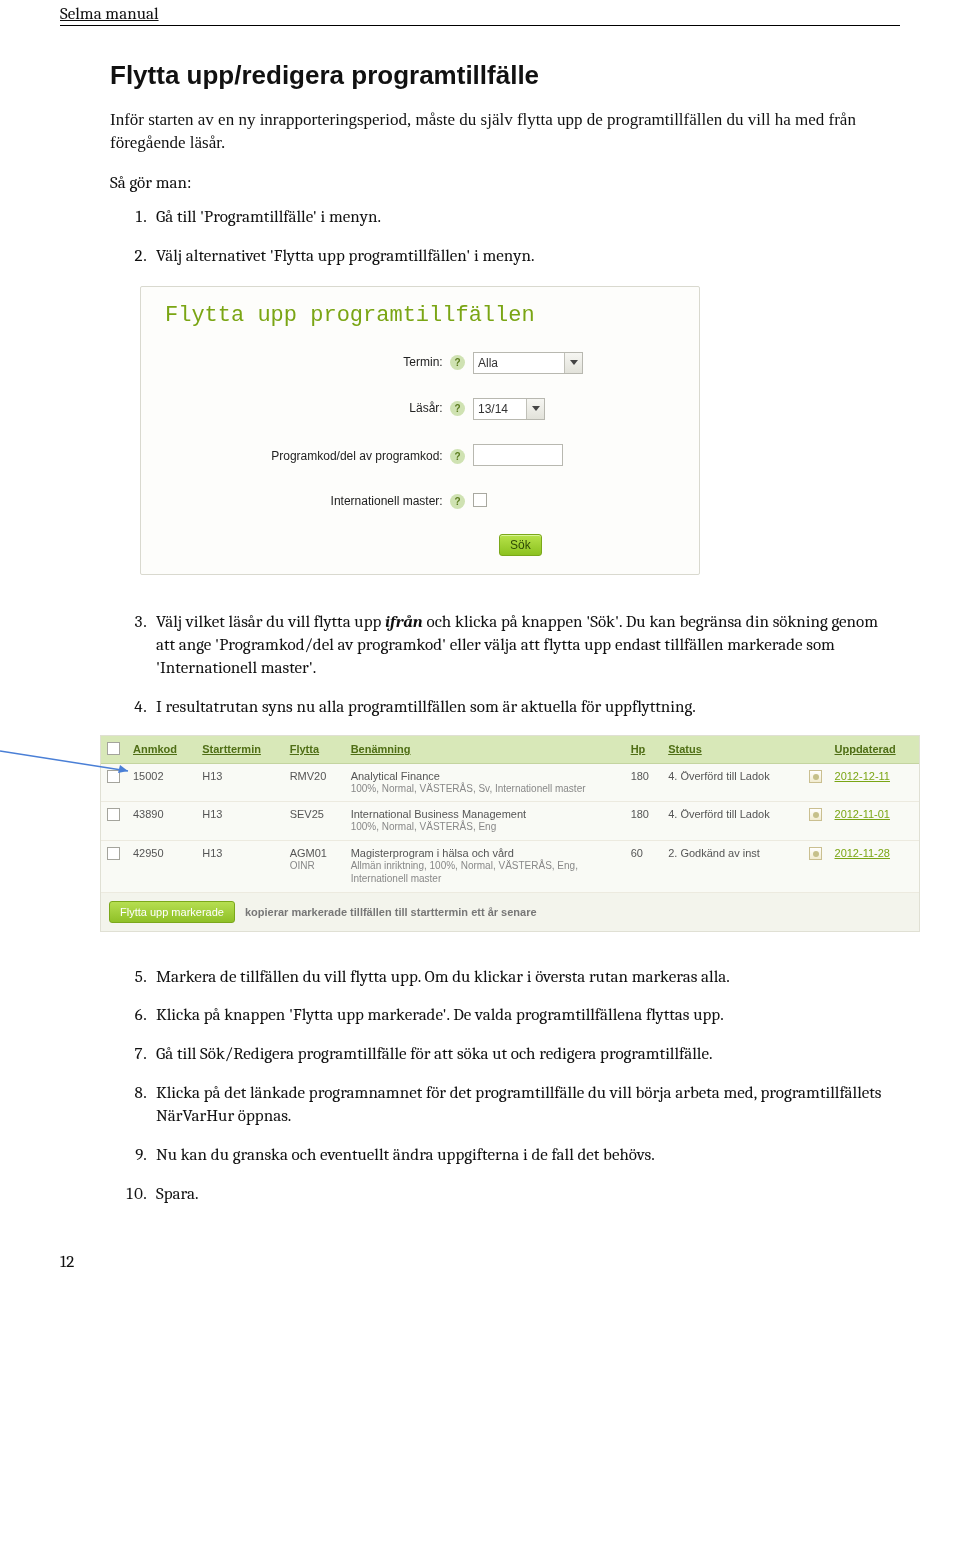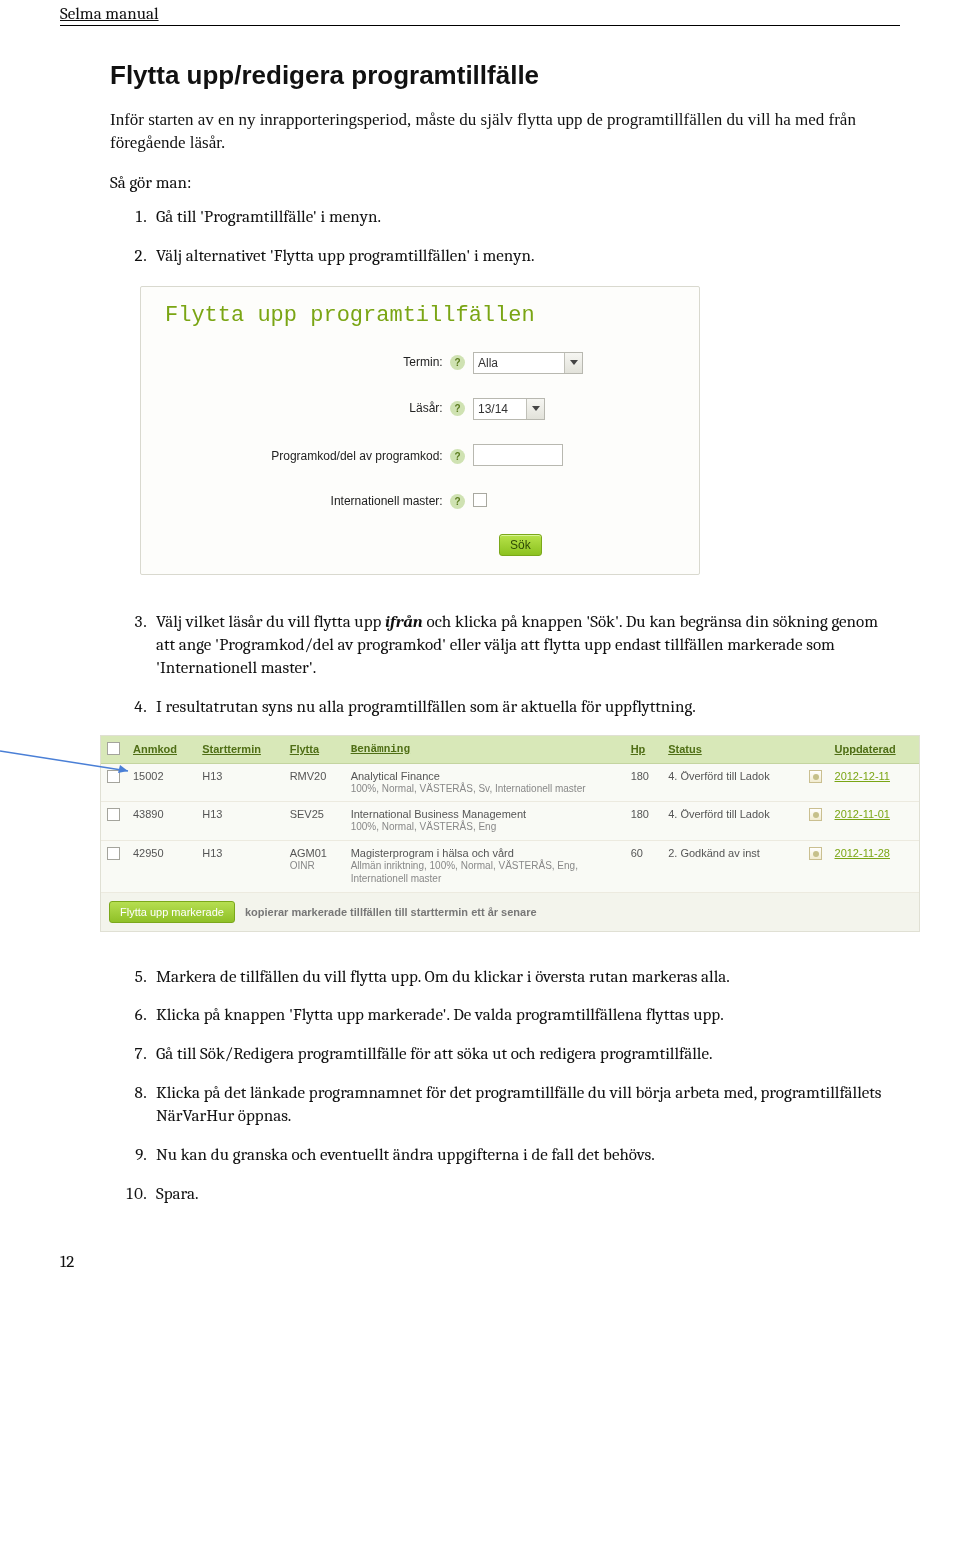--- a/index.html
+++ b/index.html
@@ -297,21 +297,21 @@
   </div>
 
   <div class="table-shot">
     <table class="tbl">
       <thead>
         <tr>
           <th class="first"><span class="row-chk"></span></th>
           <th>Anmkod</th>
           <th>Starttermin</th>
           <th>Flytta</th>
-          <th style="width:280px;font-family:Liberation Mono, monospace;">Benämning</th>
+          <th style="width:280px;">Benämning</th>
           <th>Hp</th>
           <th>Status</th>
           <th style="text-decoration:none;"></th>
           <th>Uppdaterad</th>
         </tr>
       </thead>
       <tbody>
         <tr>
           <td class="icon-col"><span class="row-chk"></span></td>
           <td>15002</td>

